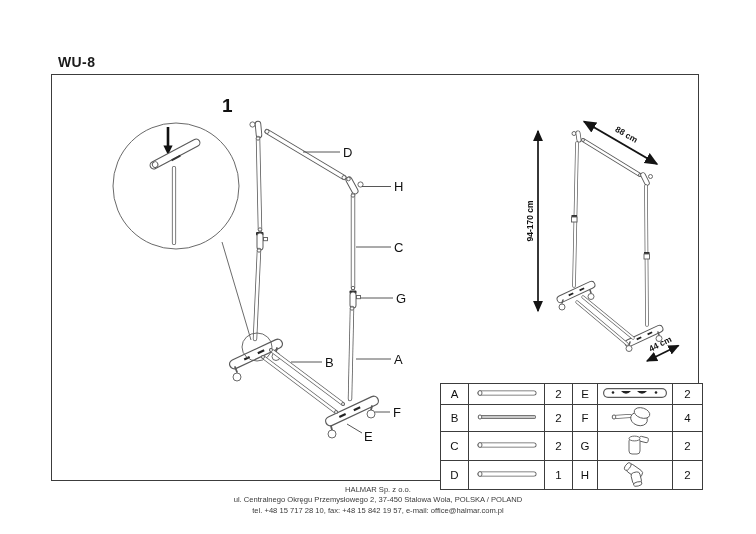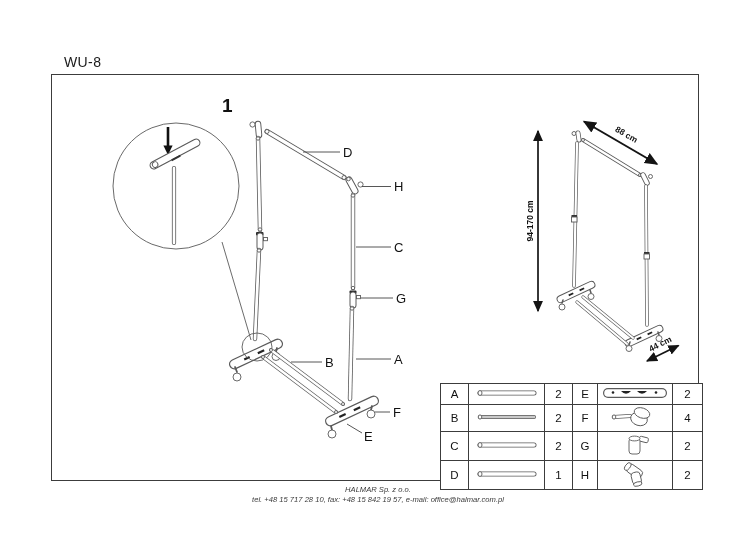--- a/index.html
+++ b/index.html
@@ -1,22 +1,23 @@
 <!DOCTYPE html>
 <html><head>
 <meta charset="utf-8">
 <style>
   html,body { margin:0; padding:0; }
   body {
     width:756px; height:534px; background:#ffffff; position:relative;
     font-family:"Liberation Sans", sans-serif; overflow:hidden;
   }
   .title {
-    position:absolute; left:64px; top:54px; font-size:14px; color:#1a1a1a;
+    position:absolute; left:58px; top:54px; font-size:14px; color:#1a1a1a;
     letter-spacing:0.4px;
+    font-weight:bold;
   }
   .frame {
     position:absolute; left:51px; top:74px; width:648px; height:407px;
     border:1.4px solid #3c3c3c; box-sizing:border-box; background:#fff;
   }
   svg.drawing { position:absolute; left:51px; top:74px; }
 
   
   .to { stroke:#5a5a5a; stroke-linecap:round; fill:none; }
   .ti { stroke:#ffffff; stroke-linecap:round; fill:none; }
@@ -31,21 +32,21 @@
   table.parts-table {
     position:absolute; left:440px; top:383px; width:262px; height:99px;
     border-collapse:collapse; table-layout:fixed; background:#fff;
   }
   table.parts-table td {
     border:1.2px solid #3c3c3c; text-align:center; vertical-align:middle;
     font-size:11.5px; color:#111; padding:0; overflow:hidden;
   }
   .footer {
     position:absolute; left:14px; top:485px; width:728px; text-align:center;
-    font-size:7.6px; line-height:10.4px; color:#3a3a3a;font-style:italic;
+    font-size:7.6px; line-height:10.4px; color:#3a3a3a;
   }
 </style>
 </head>
 <body>
 
 <div class="title">WU-8</div>
 <div class="frame"></div>
 
 <svg class="drawing" width="648" height="407" viewBox="51 74 648 407" xmlns="http://www.w3.org/2000/svg">
   <defs>
@@ -330,14 +331,15 @@
             </g>
           </svg>
       </td>
       <td>2</td>
     </tr>
   </tbody>
 </table>
 
 <div class="footer">
   <div>HALMAR Sp. z o.o.</div>
+  <div>ul. Centralnego Okręgu Przemysłowego 2, 37-450 Stalowa Wola, POLSKA / POLAND</div>
   <div>tel. +48 15 717 28 10, fax: +48 15 842 19 57, e-mail: office@halmar.com.pl</div>
 </div>
 
 </body></html>

